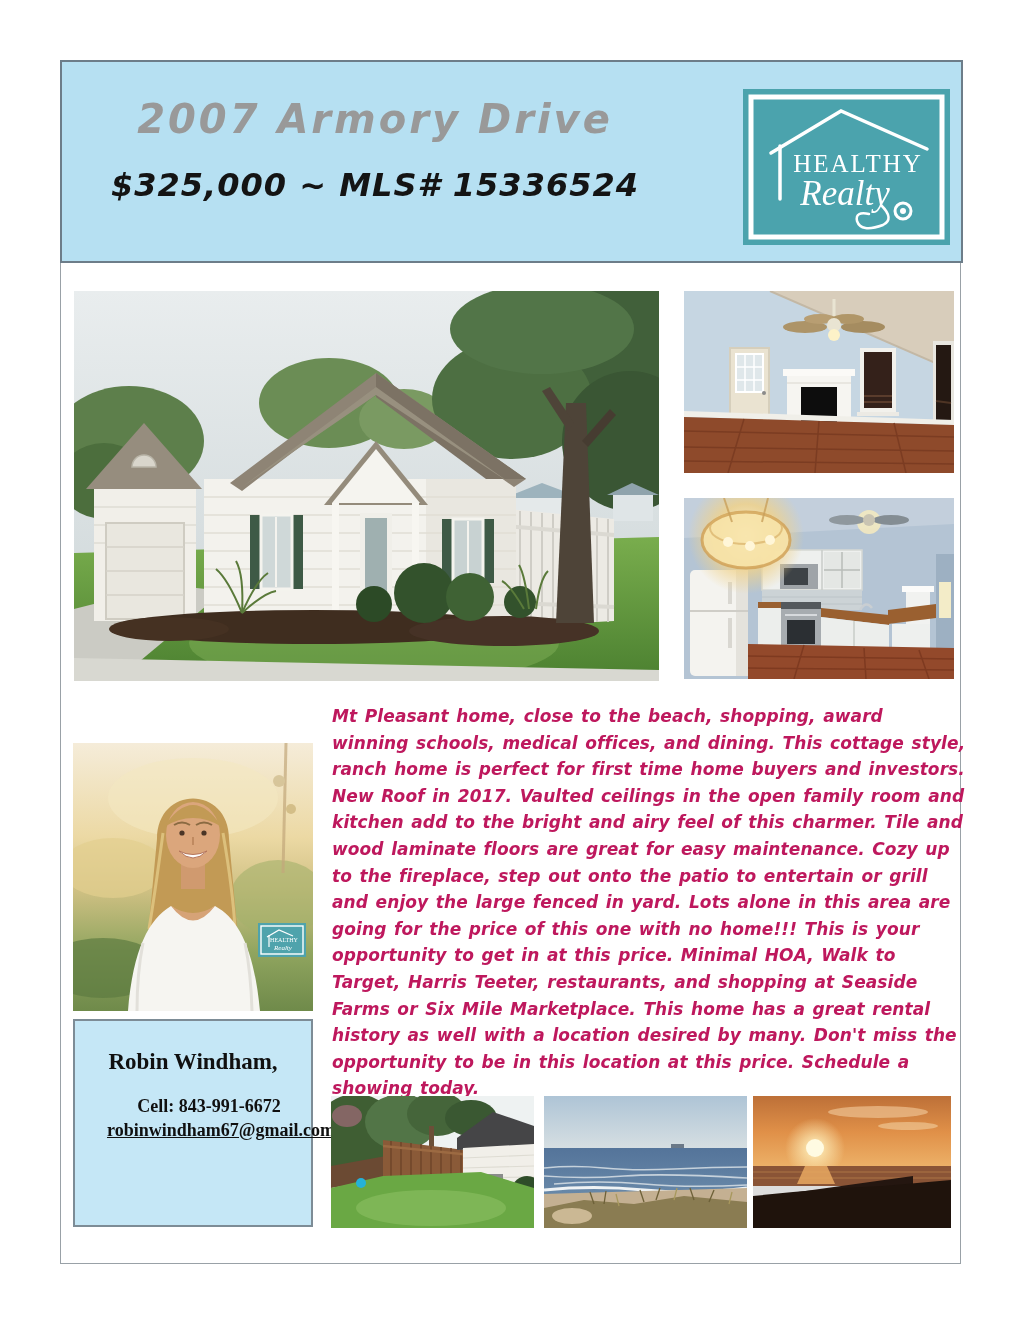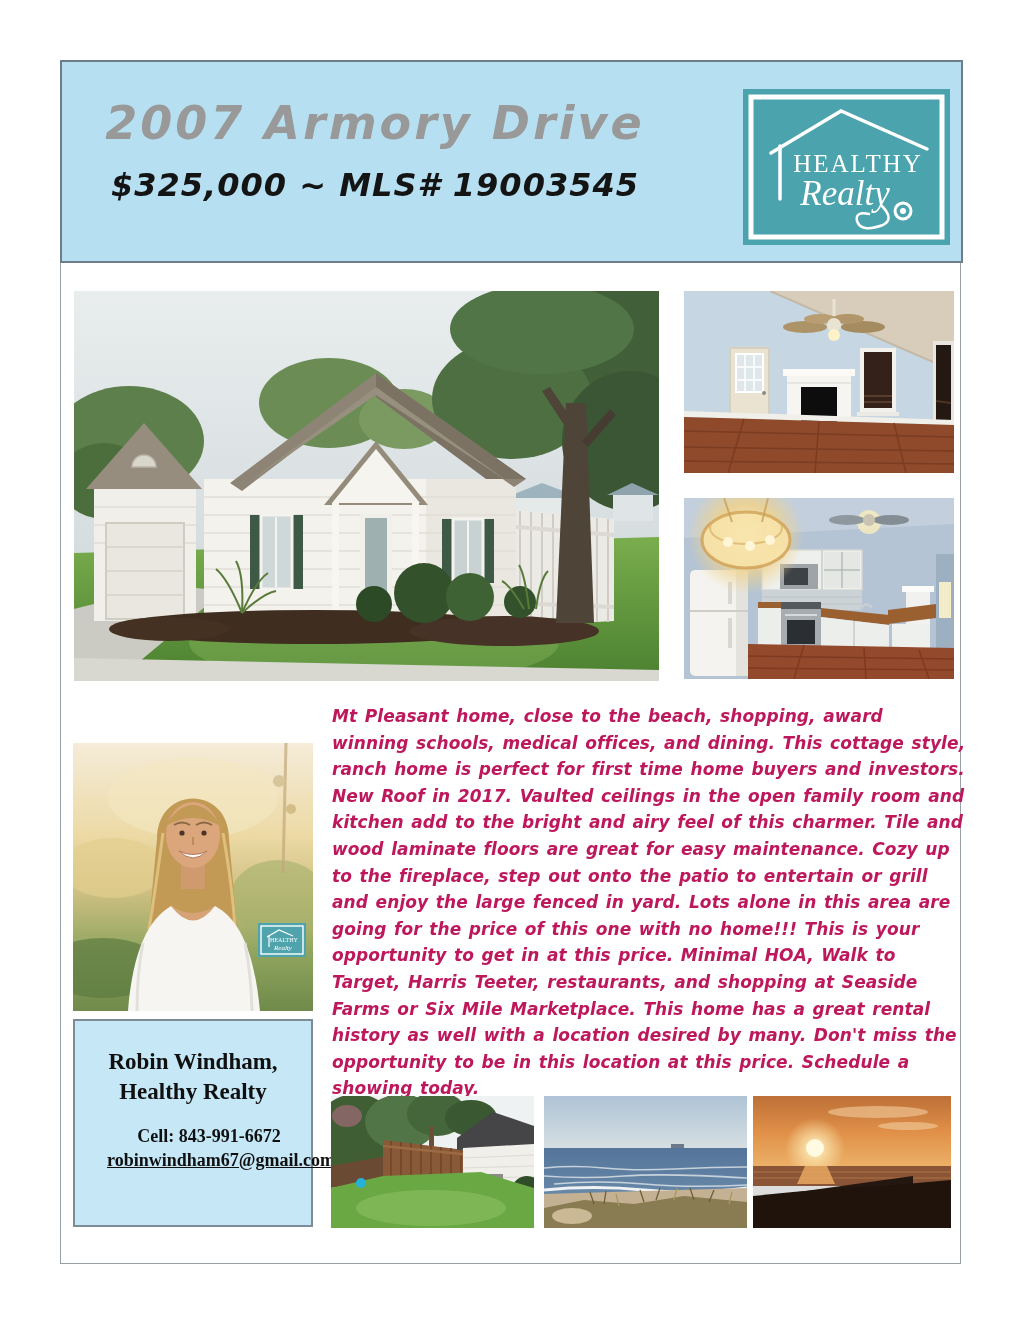--- a/index.html
+++ b/index.html
@@ -8,21 +8,21 @@
 
   .flyer { position:absolute; left:60px; top:60px; width:901px; height:1204px; background:#ffffff;
            border:1px solid #99a1a7; }
 
   
   .header { position:absolute; left:-1px; top:-1px; width:903px; height:203px;
             background:#b6e0f2; border:2px solid #6d7d89; }
   .title-wrap { position:absolute; left:18px; top:0; width:590px; height:100%; }
   .addr-title { position:absolute; top:34px; width:100%; text-align:center;
                 font-family:"DejaVu Sans",sans-serif; font-style:italic; font-weight:bold;
-                font-size:46px; letter-spacing:3px; color:#999999; }
+                font-size:40px; letter-spacing:3px; color:#999999; }
   .price-line { position:absolute; top:104px; width:100%; text-align:center;
                 font-family:"DejaVu Sans",sans-serif; font-style:italic; font-weight:bold;
                 font-size:32px; letter-spacing:1px; color:#141414; }
 
   
   .logo-box { position:absolute; left:681px; top:27px; width:207px; height:156px; background:#4ba3ad; }
   .logo-box svg { display:block; width:100%; height:100%; }
 
   
   .photo { position:absolute; overflow:hidden; background:#ddd; }
@@ -51,21 +51,21 @@
 </style>
 </head>
 <body>
 
 <div class="page">
   <div class="flyer">
 
     <div class="header">
       <div class="title-wrap">
         <div class="addr-title">2007 Armory Drive</div>
-        <div class="price-line">$325,000 ~ MLS# 19003545</div>
+        <div class="price-line">$325,000 ~ MLS# 15336524</div>
       </div>
 
       <div class="logo-box">
         <svg viewBox="0 0 207 156">
           <rect x="8" y="8" width="191" height="140" fill="none" stroke="#ffffff" stroke-width="5"></rect>
           <rect x="13" y="13" width="181" height="130" fill="#4ba3ad"></rect>
           <g stroke="#ffffff" stroke-width="3.5" fill="none" stroke-linecap="round">
             <polyline points="28,64 98,22 184,60"></polyline>
             <line x1="37" y1="57" x2="37" y2="110"></line>
           </g>
@@ -397,21 +397,20 @@
           <polyline points="194,194 206,187 220,193" stroke="#ffffff" stroke-width="1.2" fill="none"></polyline>
           <line x1="196" y1="192" x2="196" y2="204" stroke="#ffffff" stroke-width="1.2"></line>
           <text x="211" y="199" text-anchor="middle" font-family="Liberation Serif, serif" font-size="6" fill="#ffffff">HEALTHY</text>
           <text x="210" y="207" text-anchor="middle" font-family="Liberation Serif, serif" font-style="italic" font-size="7" fill="#ffffff">Realty</text>
         </g>
       </svg>
     </div>
 
     <div class="agent-card">
       <div class="big">Robin Windham,</div>
-      <div class="big">Healthy Realty</div>
       <div class="contact">
         <div>Cell: 843-991-6672</div>
         <div class="email">robinwindham67@gmail.com</div>
       </div>
     </div>
 
     <div class="photo ph-b1">
       <svg viewBox="0 0 203 132" preserveAspectRatio="none">
         <rect width="203" height="132" fill="#eef2f2"></rect>
         <g>

